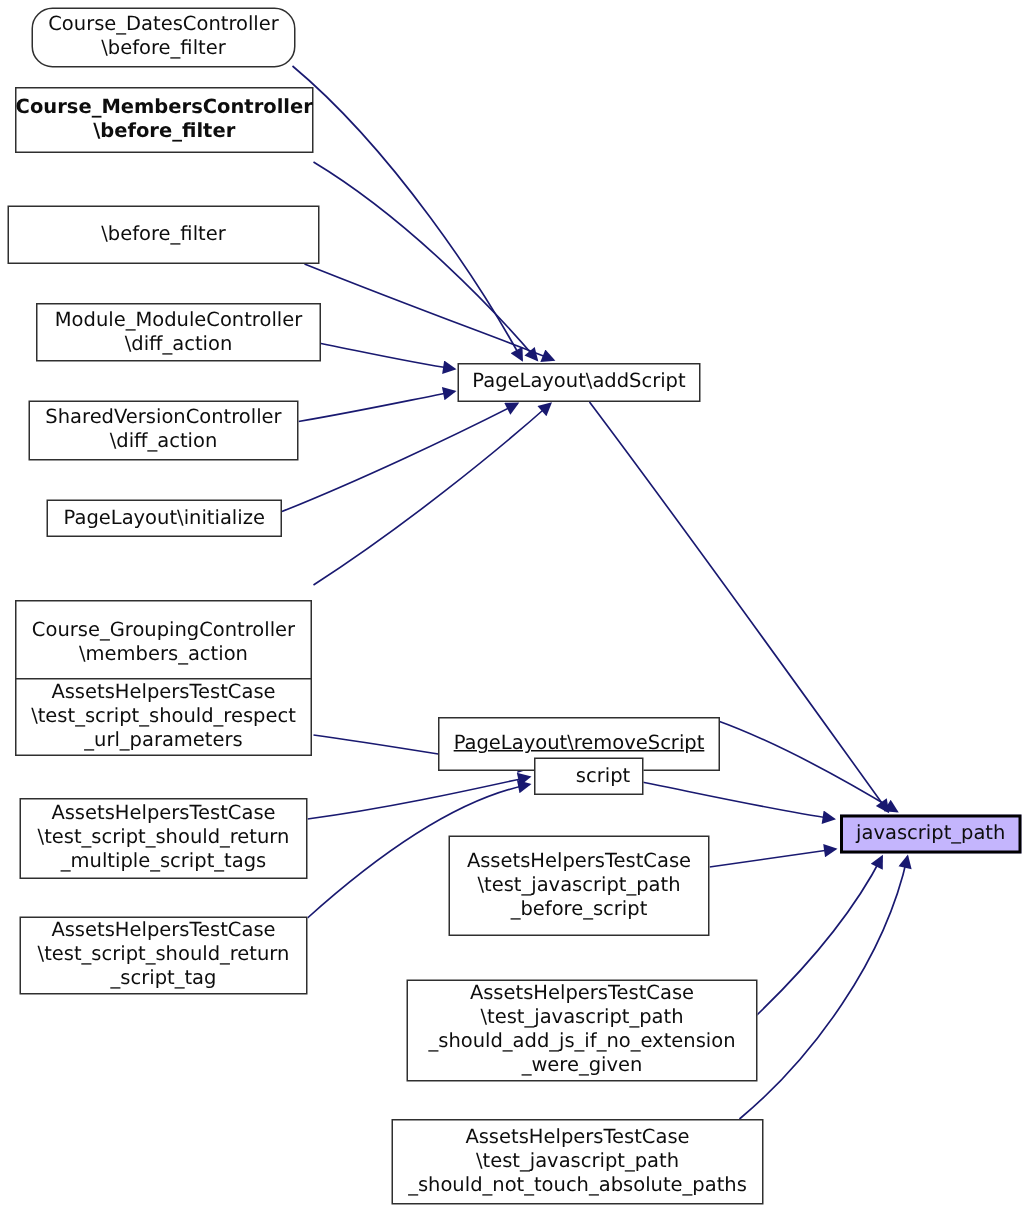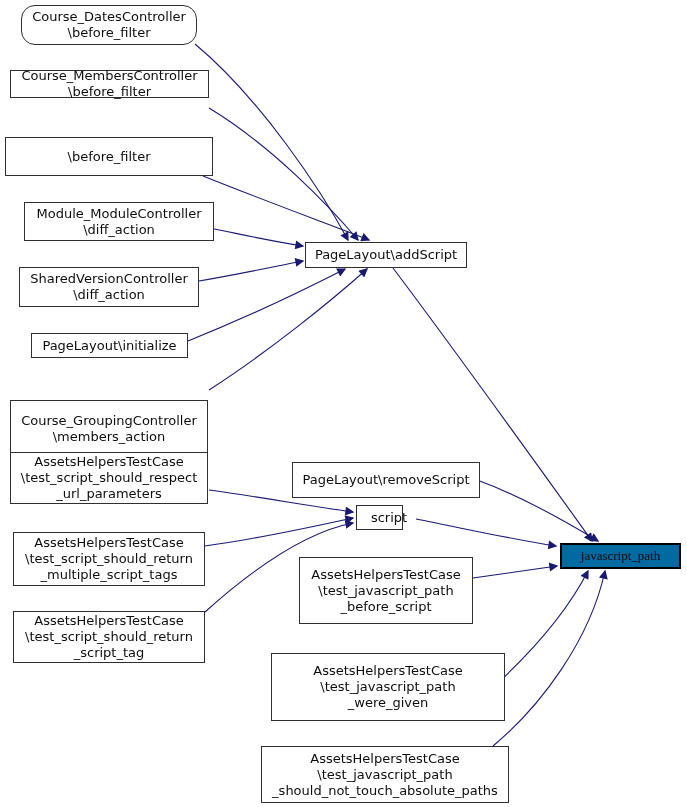--- a/index.html
+++ b/index.html
@@ -9,21 +9,21 @@
     overflow:hidden;
   }
   #graph svg{position:absolute;left:0;top:0;}
   .node{
     position:absolute;box-sizing:border-box;
     border:1px solid #2f2f2f;background:#ffffff;
     display:flex;flex-direction:column;justify-content:center;align-items:center;
     font-size:13px;line-height:16px;color:#0d0d0d;
     white-space:nowrap;text-align:center;
   }
-  .node.highlight{background:#0369a1;border:2px solid #000000;font-family:Liberation Serif, serif;}
+  .node.highlight{background:#c4b5fd;border:2px solid #000000;}
   .ln{height:16px;}
 </style>
 </head>
 <body>
 
 <div id="graph">
     <svg width="687" height="807" viewBox="0 0 687 807">
       <defs>
         <marker id="arrow" viewBox="0 0 10 10" refX="8.5" refY="5" markerWidth="12" markerHeight="9" orient="auto" markerUnits="userSpaceOnUse">
           <path d="M0,0 L10,5 L0,10 z" fill="#191970"></path>
@@ -43,21 +43,21 @@
       <path d="M205,546 C258,539 312,527 353,518" fill="none" stroke="#191970" stroke-width="1.1" marker-end="url(#arrow)"></path>
       <path d="M205,612 C254,568 306,532 353,523" fill="none" stroke="#191970" stroke-width="1.1" marker-end="url(#arrow)"></path>
       <path d="M473,578 C500,574 528,570 557,566" fill="none" stroke="#191970" stroke-width="1.1" marker-end="url(#arrow)"></path>
       <path d="M500,681 C534,649 567,612 588,571" fill="none" stroke="#191970" stroke-width="1.1" marker-end="url(#arrow)"></path>
       <path d="M493,746 C541,706 590,640 605,571" fill="none" stroke="#191970" stroke-width="1.1" marker-end="url(#arrow)"></path>
     </svg>
     <div class="node" style="left: 21px; top: 5px; width: 176px; height: 40px; border-radius: 14px;">
       <div class="ln">Course_DatesController</div>
       <div class="ln">\before_filter</div>
     </div>
-    <div class="node" style="left: 10px; top: 70px; width: 199px; height: 28px;">
+    <div class="node" style="left: 10px; top: 58px; width: 199px; height: 44px; font-weight: bold;">
       <div class="ln">Course_MembersController</div>
       <div class="ln">\before_filter</div>
     </div>
     <div class="node" style="left: 5px; top: 137px; width: 208px; height: 39px;">
       <div class="ln">\before_filter</div>
     </div>
     <div class="node" style="left: 14px; top: 202px; width: 190px; height: 39px; margin-left: 10px;">
       <div class="ln">Module_ModuleController</div>
       <div class="ln">\diff_action</div>
     </div>
@@ -83,34 +83,35 @@
     <div class="node" style="left: 13px; top: 532px; width: 192px; height: 54px;">
       <div class="ln">AssetsHelpersTestCase</div>
       <div class="ln">\test_script_should_return</div>
       <div class="ln">_multiple_script_tags</div>
     </div>
     <div class="node" style="left: 13px; top: 611px; width: 192px; height: 52px;">
       <div class="ln">AssetsHelpersTestCase</div>
       <div class="ln">\test_script_should_return</div>
       <div class="ln">_script_tag</div>
     </div>
-    <div class="node" style="left: 292px; top: 462px; width: 188px; height: 36px;">
+    <div class="node" style="left: 292px; top: 478px; width: 188px; height: 36px; text-decoration: underline;">
       <div class="ln">PageLayout\removeScript</div>
     </div>
-    <div class="node" style="left: 356px; top: 505px; width: 47px; height: 25px; padding-left: 19px;">
+    <div class="node" style="left: 356px; top: 505px; width: 73px; height: 25px; padding-left: 19px;">
       <div class="ln">script</div>
     </div>
     <div class="node" style="left: 299px; top: 557px; width: 174px; height: 67px;">
       <div class="ln">AssetsHelpersTestCase</div>
       <div class="ln">\test_javascript_path</div>
       <div class="ln">_before_script</div>
     </div>
     <div class="node" style="left: 271px; top: 653px; width: 234px; height: 68px;">
       <div class="ln">AssetsHelpersTestCase</div>
       <div class="ln">\test_javascript_path</div>
+      <div class="ln">_should_add_js_if_no_extension</div>
       <div class="ln">_were_given</div>
     </div>
     <div class="node" style="left: 261px; top: 746px; width: 248px; height: 57px;">
       <div class="ln">AssetsHelpersTestCase</div>
       <div class="ln">\test_javascript_path</div>
       <div class="ln">_should_not_touch_absolute_paths</div>
     </div>
     <div class="node highlight" style="left: 560px; top: 543px; width: 121px; height: 26px;">
       <div class="ln">javascript_path</div>
     </div>

